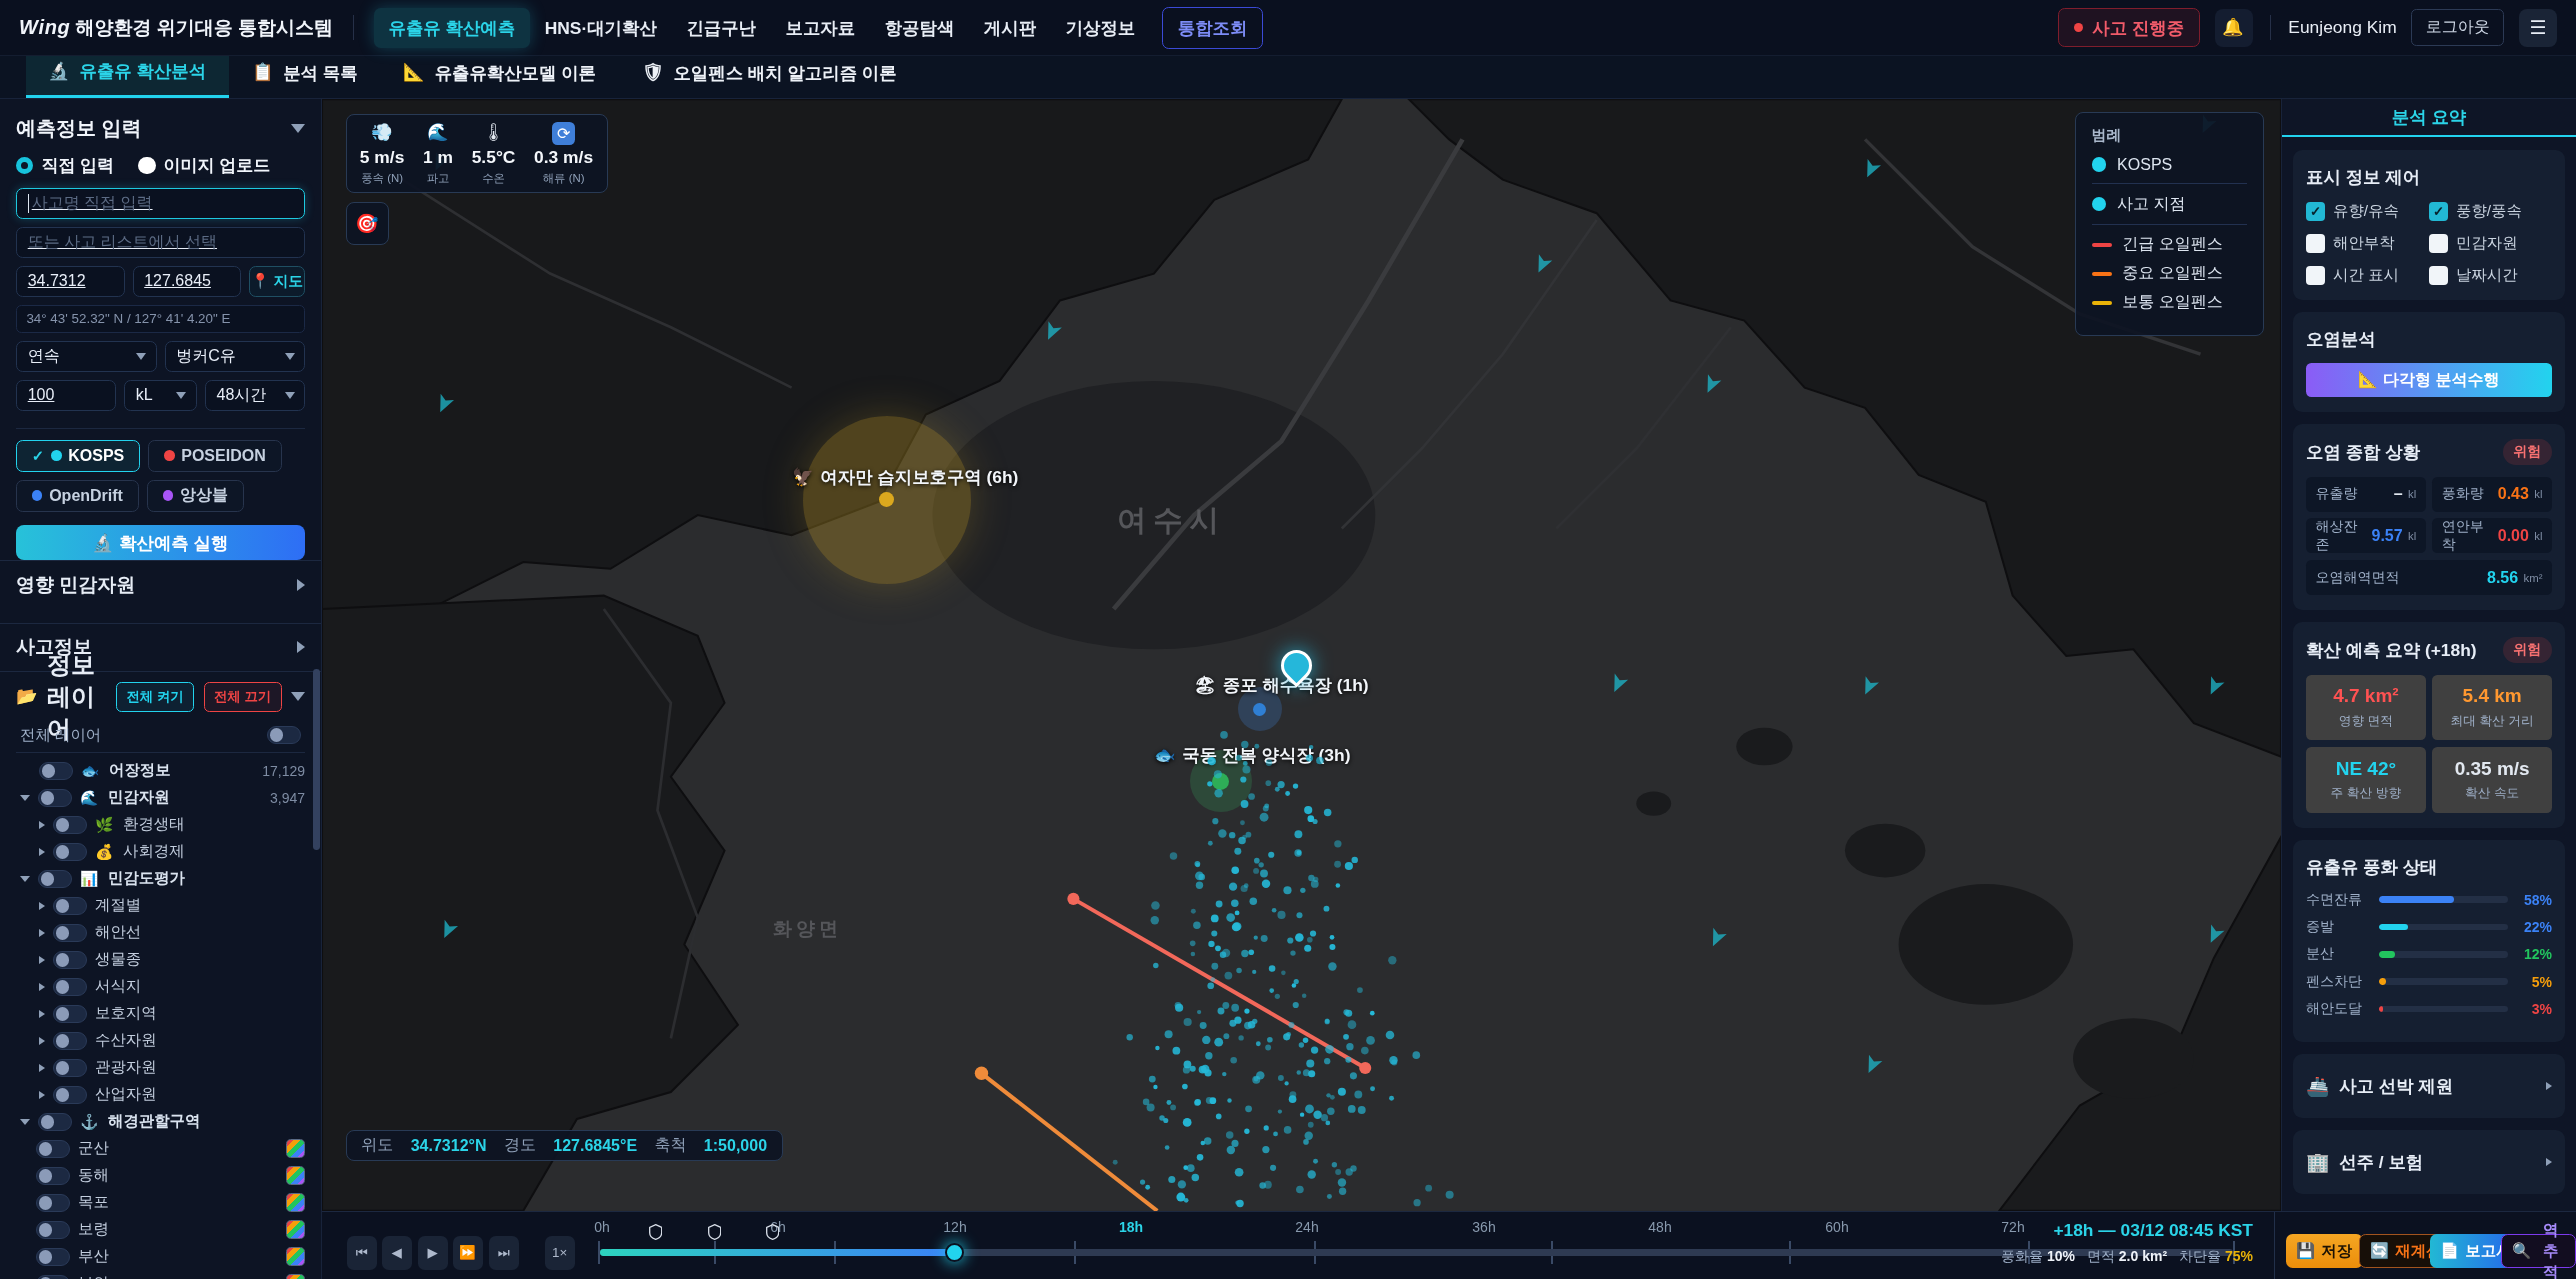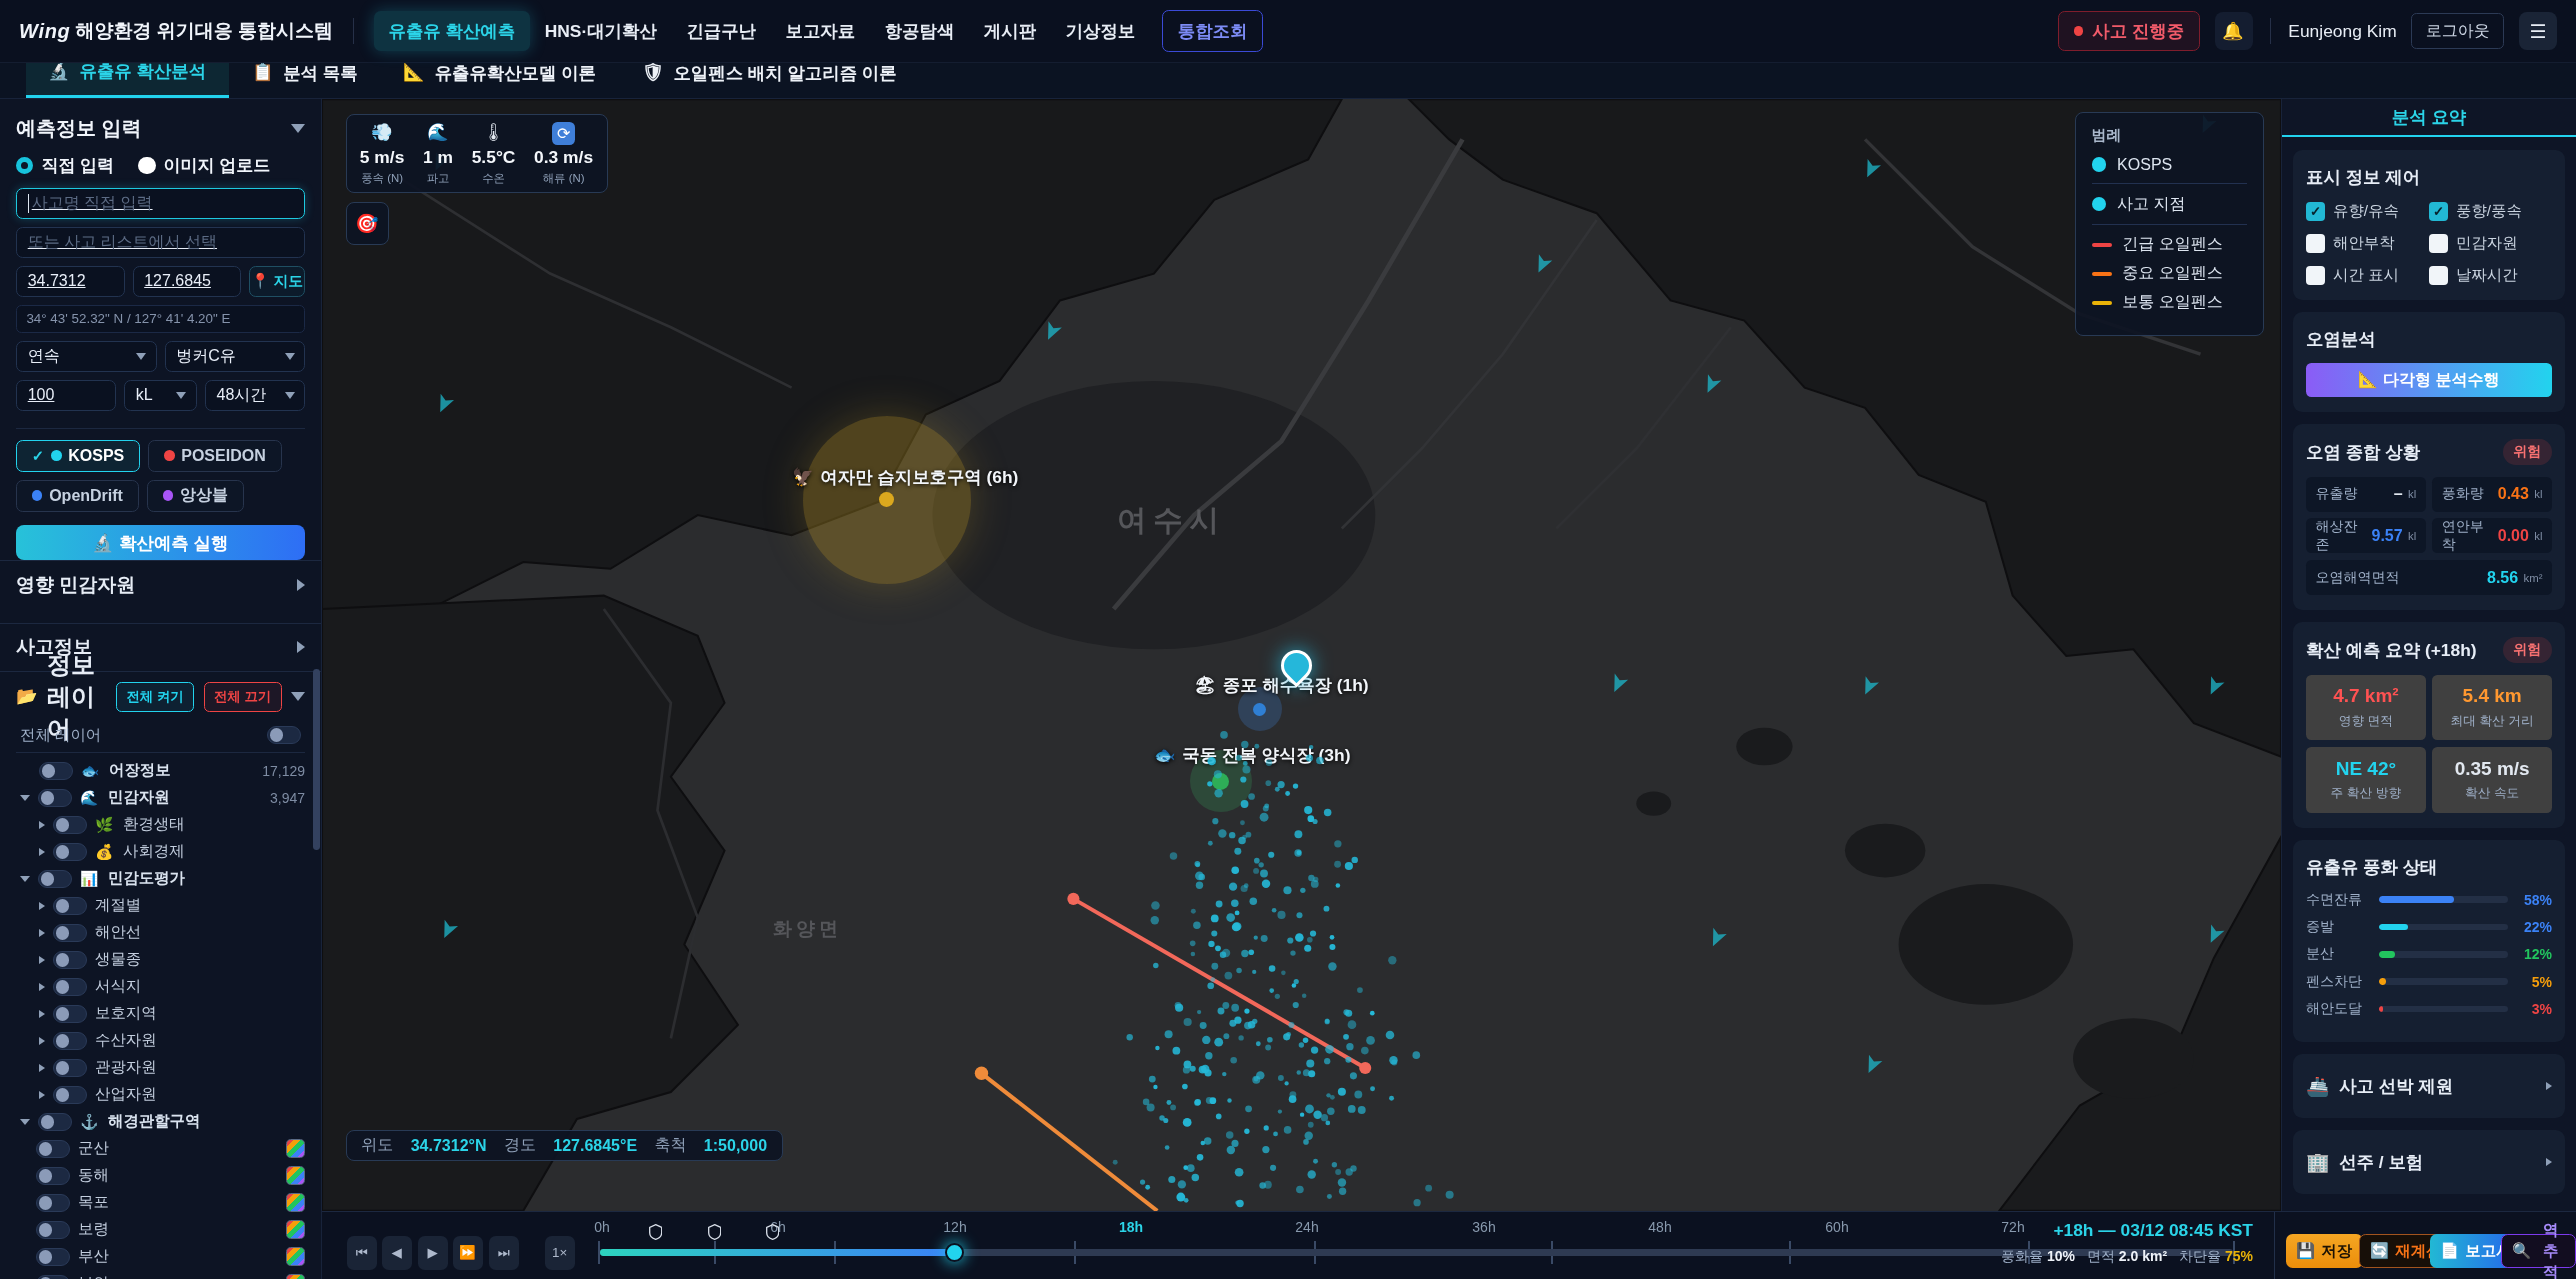--- a/index.html
+++ b/index.html
@@ -1,21 +1,21 @@
 <!DOCTYPE html>
 <html style="font-size:10.7px"><head>
 <meta charset="utf-8">
 <style>
   * { margin:0; padding:0; box-sizing:border-box; }
   html,body { width:2576px; height:1279px; overflow:hidden; background:#0a0f1d;
     font-family:"Liberation Sans", sans-serif; color:#e2e8f0; }
   .mono { font-family:Liberation Sans, sans-serif; }
 
   
-  #topnav { position:absolute; left:0; top:0; width:2576px; height:63px; background:#0a101f;
+  #topnav { position:absolute; left:0; top:0; width:2576px; height:56px; background:#0a101f;
     border-bottom:0.7px solid #141d30; display:flex; align-items:center; padding:0 19px; z-index:50; }
   .logo { font-size:20px; font-weight:bold; color:#f1f5fb; font-style:italic; letter-spacing:0.7px; }
   .sys-title { font-size:19px; font-weight:bold; color:#f1f5fb; margin-left:5px; }
   .vdiv { width:0.7px; height:25.5px; background:#263048; margin:0 20px; }
   .nav-item { font-size:17.4px; font-weight:bold; color:#e8edf5; padding:8px 14.8px; border-radius:6.7px; cursor:pointer; white-space:nowrap; }
   .nav-item.active { color:#2bd4e8; background:#0e3341; box-shadow:0 0 16px rgba(34,211,238,.25); }
   .nav-item.special { color:#7d8cf6; border:0.7px solid #3b4ad6; margin-left:12px; }
   .nav-right { margin-left:auto; display:flex; align-items:center; gap:14.8px; }
   .incident-badge { display:flex; align-items:center; gap:9.4px; border:0.7px solid #7f1d2c; background:rgba(127,29,45,.18);
     border-radius:6.7px; padding:6.7px 14.8px; color:#f25b6a; font-weight:bold; font-size:17.4px; }

